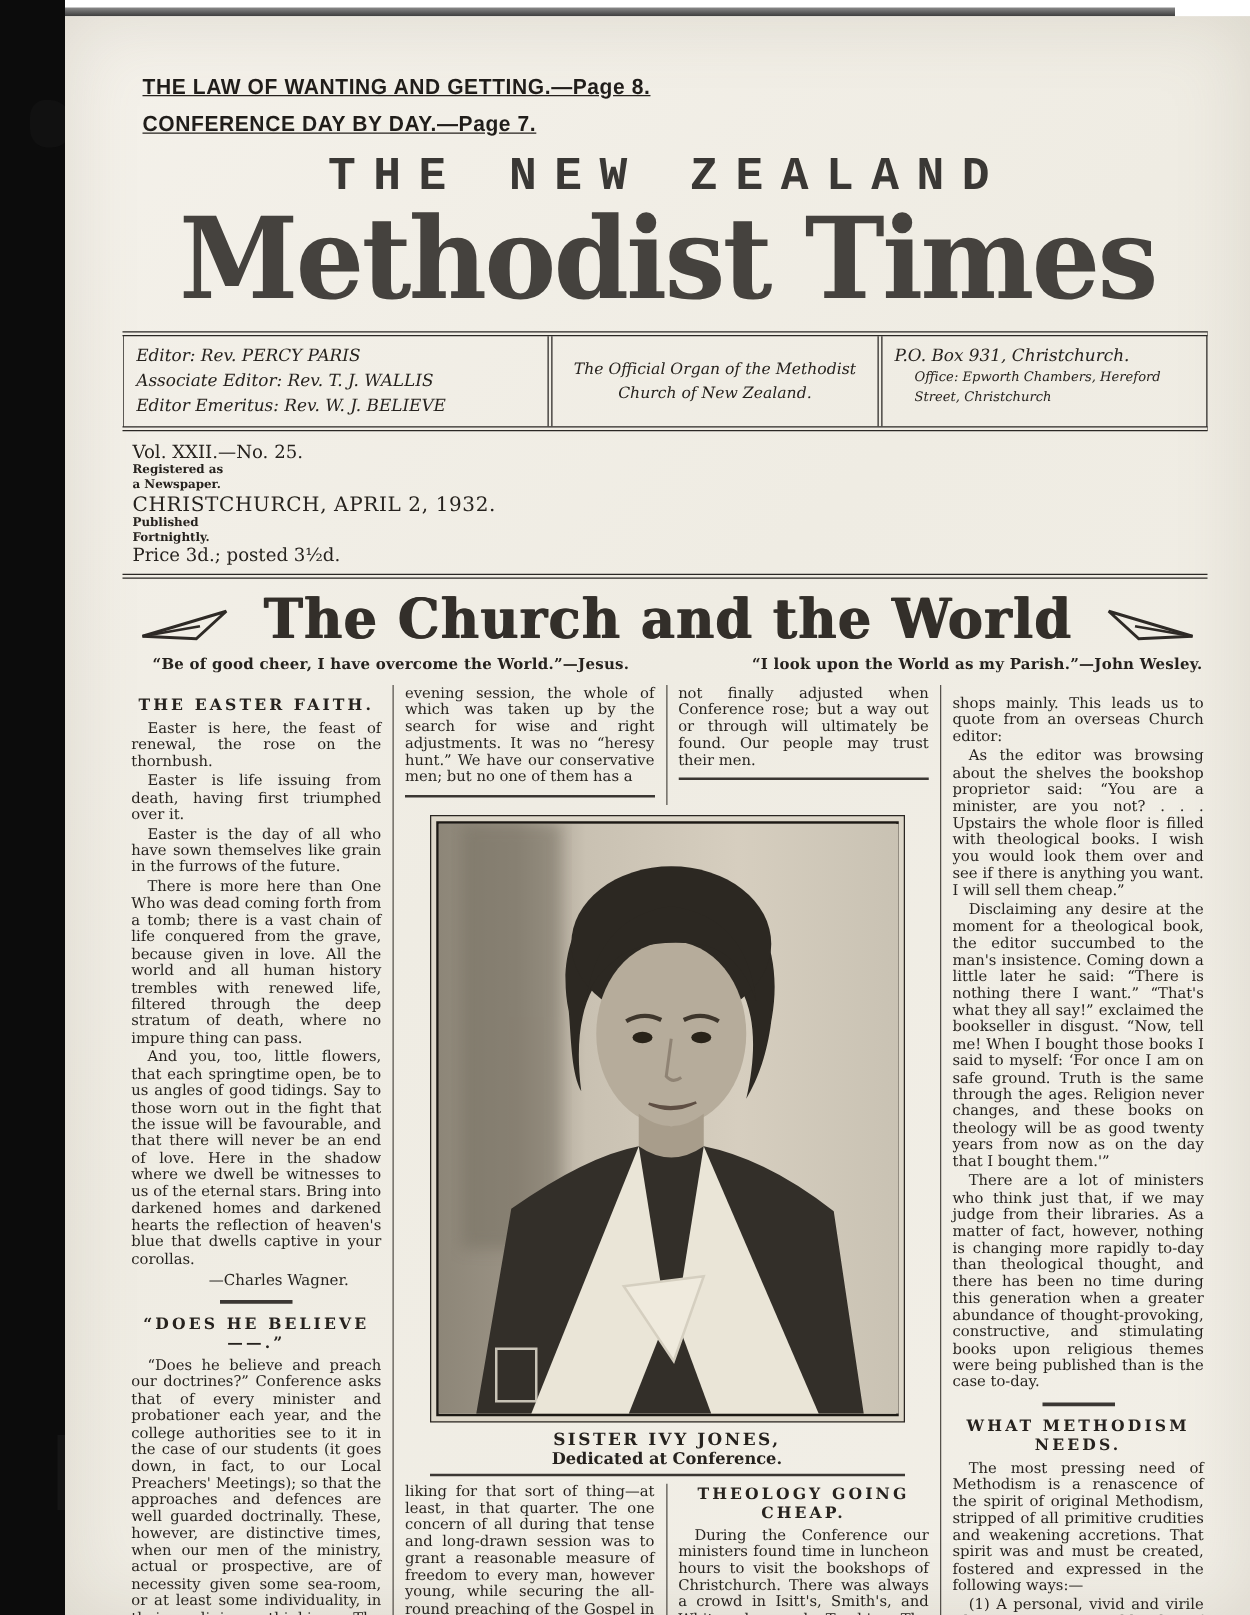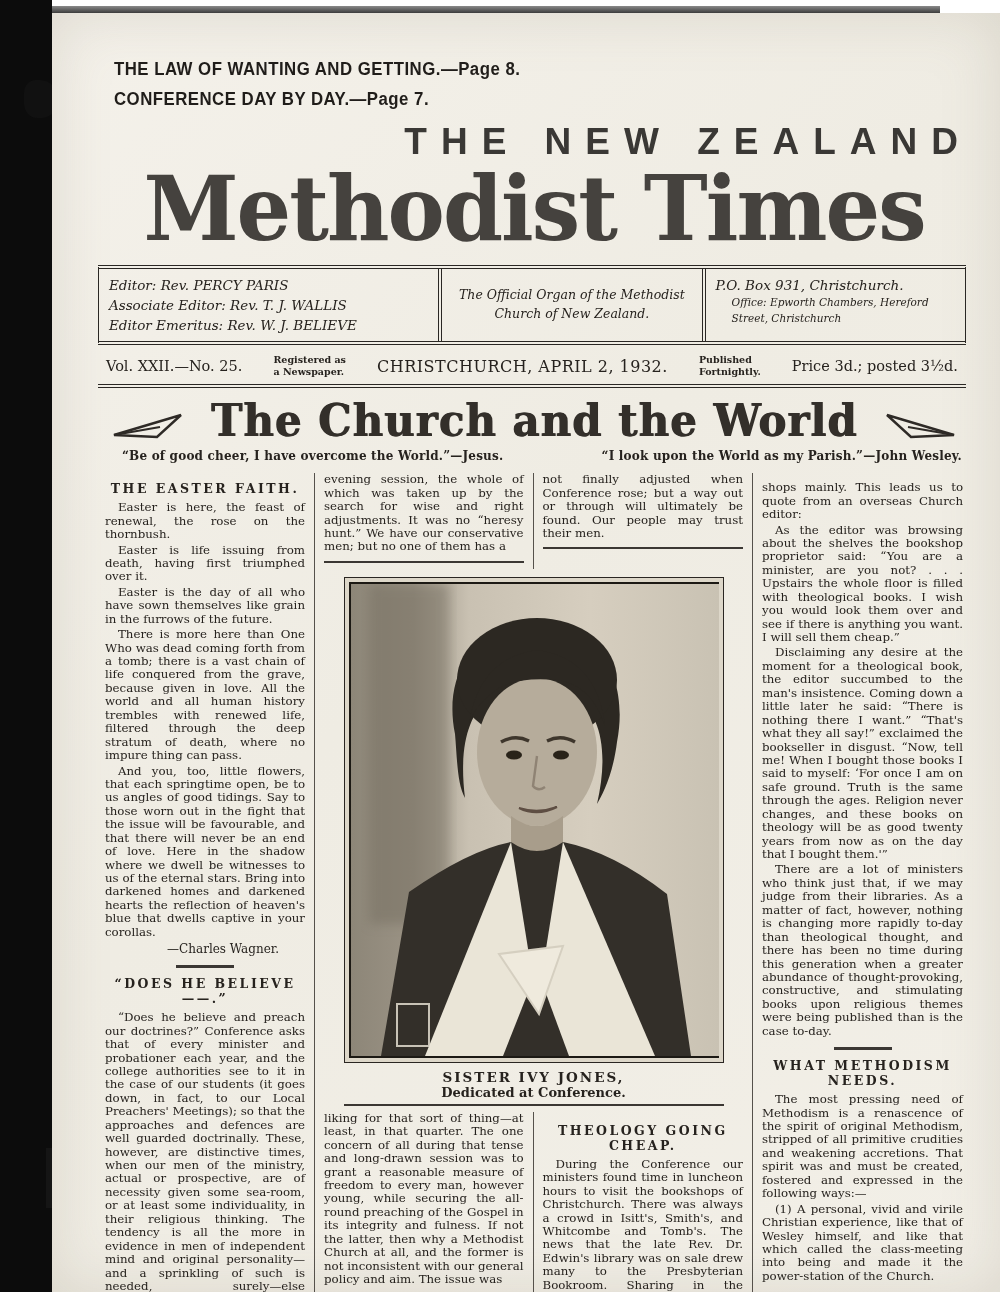--- a/index.html
+++ b/index.html
@@ -14,29 +14,29 @@
   .scan-topline{position:absolute;left:52px;top:6px;width:888px;height:7px;background:linear-gradient(#8a8a8a,#3c3c3c);}
   .paper{
     position:absolute;left:52px;top:13px;width:948px;height:1279px;overflow:hidden;
     background:linear-gradient(135deg,#f4f1ea 0%,#efece3 45%,#f2efe7 100%);
     box-shadow:inset 0 0 60px rgba(120,110,90,.18);
     padding:0;
   }
   .inner{padding:46px 28px 0 44px;}
 
   
-  .teasers{display:flex;justify-content:space-between;padding:0 22px 0 18px;}
+  .teasers{display:flex;justify-content:space-between;padding:0 22px 0 18px;text-decoration:underline;}
   .teaser-line{
     font-family:"Liberation Sans", sans-serif;font-weight:700;font-size:17.5px;
     letter-spacing:.5px;color:#201d1a;margin-bottom:9px;transform:scaleX(.96);transform-origin:left;
     white-space:nowrap;
   }
   
   .kicker{
-    text-align:right;font-family:Liberation Sans, sans-serif;font-weight:700;
+    text-align:center;font-family:Liberation Mono, monospace;font-weight:700;
     font-size:37px;letter-spacing:14px;color:#3a3835;margin-top:2px;transform:scaleY(1.02);
   }
   .masthead-title{
     text-align:center;font-family:"DejaVu Serif", serif;font-weight:700;
     font-size:86px;line-height:.95;color:#45423e;letter-spacing:-2px;margin-top:2px;
     transform:scaleY(1.05);transform-origin:top;
   }
 
   
   .infobar{
@@ -49,22 +49,22 @@
   .cell-editors{width:40%;border-right:4px double #2a2724;font-size:13.5px;line-height:1.5;}
   .cell-organ{width:30%;border-right:4px double #2a2724;font-size:12.5px;line-height:1.5;
     display:flex;flex-direction:column;justify-content:center;text-align:center;}
   .cell-business{width:30%;font-size:12px;line-height:1.5;}
   .cell-business .l1{font-size:13px;}
   .cell-business .l2{text-align:left;font-size:13.5px;}
   .cell-business .l3{font-size:10.5px;margin-left:16px;}
 
   
   .dateline{
-    display:flex;align-items:center;margin:4px 6px 0 2px;padding:5px 8px 6px 8px;
-    border-bottom:4px double #2a2724;justify-content:space-between;
+    display:flex;align-items:flex-start;margin:4px 6px 0 2px;padding:5px 8px 6px 8px;
+    border-bottom:4px double #2a2724;justify-content:space-between;flex-direction:column;
   }
   .dl-vol{font-size:14.5px;}
   .dl-small{font-size:9.5px;font-weight:700;line-height:1.25;}
   .dl-date{font-size:16px;letter-spacing:.5px;}
   .dl-price{font-size:14.5px;}
 
   
   .section-head{display:flex;align-items:center;justify-content:center;gap:26px;margin-top:8px;}
   .gothic{
     font-family:"DejaVu Serif", serif;font-weight:700;font-size:42px;color:#332f2a;
@@ -241,21 +241,21 @@
           <div class="caption1">SISTER IVY JONES,</div>
           <div class="caption2">Dedicated at Conference.</div>
           <hr class="hr-full" style="margin-top:2px;">
         </div>
 
         <div class="mid-bottom">
           <div class="colpad rule-r">
             <p class="para" style="text-indent:0;">liking for that sort of thing—at least, in that quarter. The one concern of all during that tense and long-drawn session was to grant a reasonable measure of freedom to every man, however young, while securing the all-round preaching of the Gospel in its integrity and fulness. If not the latter, then why a Methodist Church at all, and the former is not inconsistent with our general policy and aim. The issue was</p>
           </div>
           <div class="colpad">
-            <div class="art-head" style="margin-top:11px;">THEOLOGY GOING CHEAP.</div>
+            <div class="art-head" style="margin-top:0;">THEOLOGY GOING CHEAP.</div>
             <p class="para">During the Conference our ministers found time in luncheon hours to visit the bookshops of Christchurch. There was always a crowd in Isitt's, Smith's, and Whitcombe and Tomb's. The news that the late Rev. Dr. Edwin's library was on sale drew many to the Presbyterian Bookroom. Sharing in the consequences of the general conditions, our preachers patronised the second-hand book departments of these</p>
           </div>
         </div>
       </div>
 
       <div class="colpad">
         <p class="para" style="text-indent:0;margin-top:8px;">shops mainly. This leads us to quote from an overseas Church editor:</p>
         <p class="para">As the editor was browsing about the shelves the bookshop proprietor said: “You are a minister, are you not? . . . Upstairs the whole floor is filled with theological books. I wish you would look them over and see if there is anything you want. I will sell them cheap.”</p>
         <p class="para">Disclaiming any desire at the moment for a theological book, the editor succumbed to the man's insistence. Coming down a little later he said: “There is nothing there I want.” “That's what they all say!” exclaimed the bookseller in disgust. “Now, tell me! When I bought those books I said to myself: ‘For once I am on safe ground. Truth is the same through the ages. Religion never changes, and these books on theology will be as good twenty years from now as on the day that I bought them.'”</p>
         <p class="para">There are a lot of ministers who think just that, if we may judge from their libraries. As a matter of fact, however, nothing is changing more rapidly to-day than theological thought, and there has been no time during this generation when a greater abundance of thought-provoking, constructive, and stimulating books upon religious themes were being published than is the case to-day.</p>

